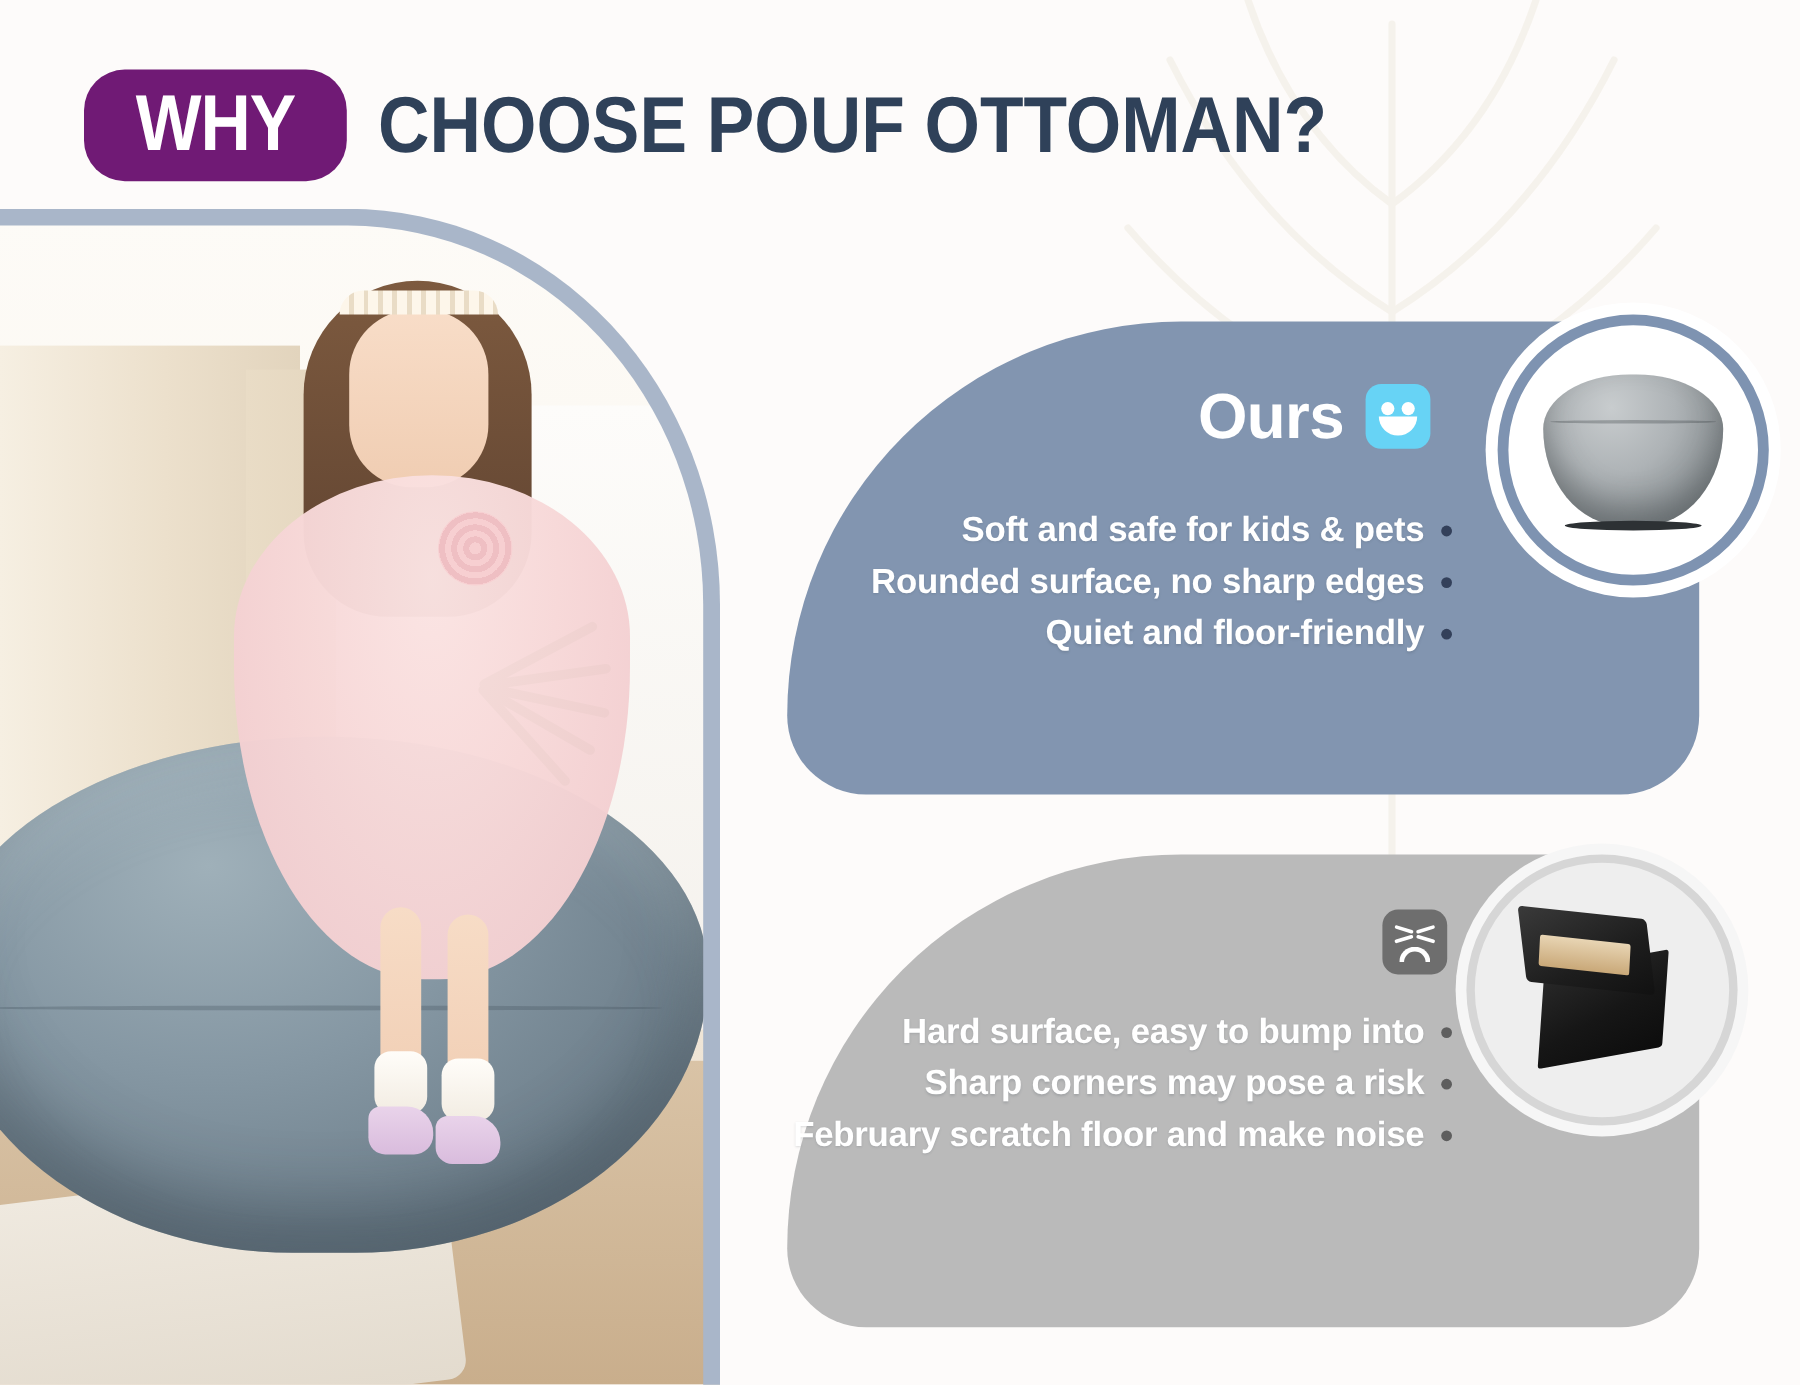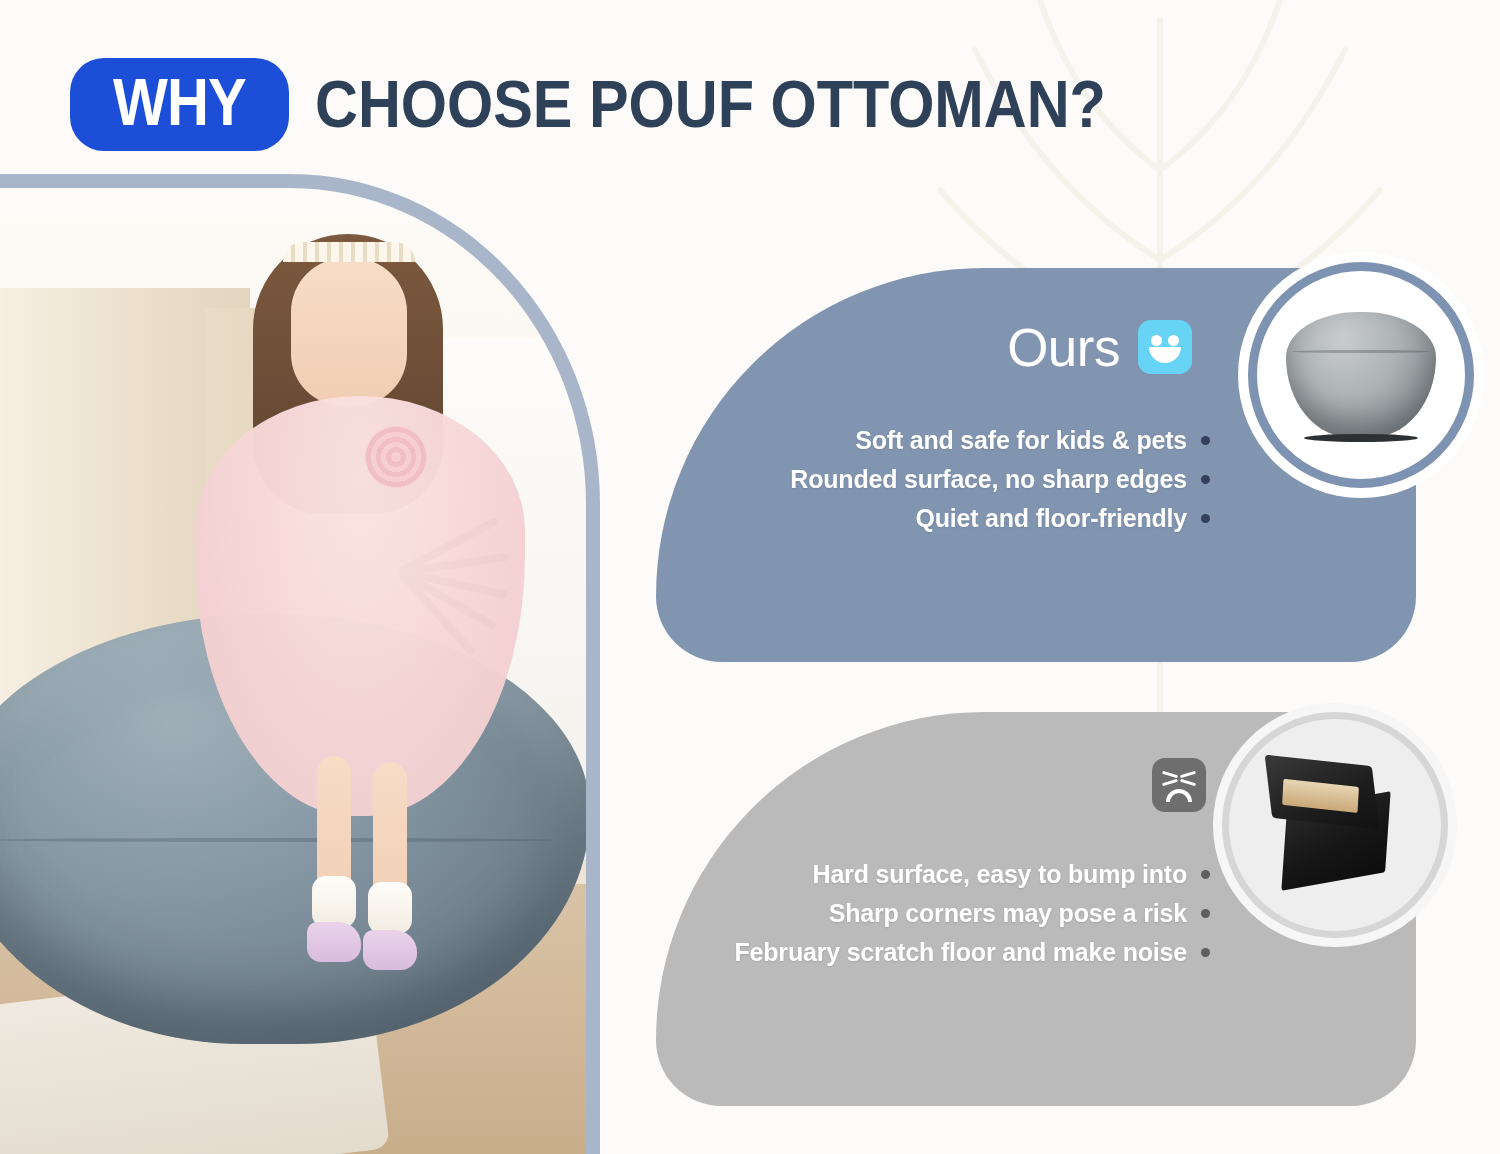--- a/index.html
+++ b/index.html
@@ -19,21 +19,21 @@
     opacity:.5; pointer-events:none;
   }
 
   
   .headline {
     position:absolute; top:58px; left:70px;
     display:flex; align-items:center; gap:26px;
     z-index:6;
   }
   .why-badge {
-    background:#1d4ed8;
+    background:#701a75;
     border-radius:34px;
     padding:14px 34px 18px 34px;
     display:flex; align-items:flex-end; justify-content:center;
   }
   .why-badge span {
     color:#ffffff;
     font-size:66px; font-weight:bold;
     letter-spacing:-1px;
     line-height:.92;
     transform:scaleX(.88);
@@ -177,21 +177,21 @@
   .panel.ours  .panel-shape { background:#8295b0; }
   .panel.others{ left:656px; top:712px; }
   .panel.others .panel-shape { background:#bababa; }
 
   .panel-head {
     position:absolute; right:224px; top:52px;
     display:flex; align-items:center; gap:18px;
   }
   .panel.others .panel-head { right:210px; top:46px; }
   .panel-title {
-    color:#ffffff; font-size:53px; font-weight:normal;
+    color:#ffffff; font-size:53px; font-weight:bold;
     letter-spacing:-.5px; line-height:1;
   }
   .emoji {
     width:54px; height:54px; border-radius:13px;
     position:relative; flex:none;
   }
   .emoji.happy { background:#67d3f5; }
   .emoji.sad   { background:#6e6e6e; }
   .eye { position:absolute; width:11px; height:11px; border-radius:50%; background:#fff; top:15px; }
   .eye.l { left:13px; } .eye.r { right:13px; }
@@ -216,26 +216,26 @@
     position:absolute; left:14px; top:31px; width:26px; height:13px;
     border:4px solid #fff; border-bottom:none;
     border-radius:14px 14px 0 0;
   }
 
   .bullets {
     position:absolute; right:206px; top:158px;
     display:flex; flex-direction:column; gap:10px;
     align-items:flex-end;
   }
-  .panel.others .bullets { top:148px; }
+  .panel.others .bullets { top:132px; }
   .bullet-row {
     display:flex; align-items:center; gap:14px;
   }
   .bullet-text {
-    color:#ffffff; font-size:25px; font-weight:bold;
+    color:#ffffff; font-size:29px; font-weight:bold;
     white-space:nowrap; letter-spacing:-.2px;
     text-shadow:0 1px 2px rgba(60,70,85,.18);
   }
   .dot { width:9px; height:9px; border-radius:50%; flex:none; }
   .panel.ours   .dot { background:#33405a; }
   .panel.others .dot { background:#5e5e5e; }
 
   
   .thumb {
     position:absolute; z-index:5;

